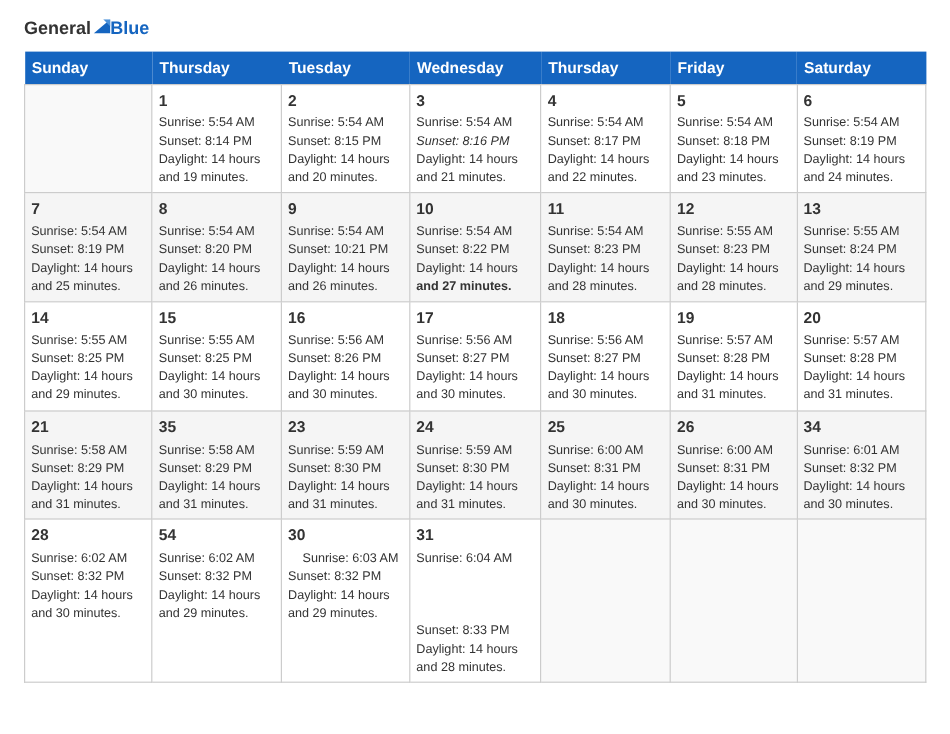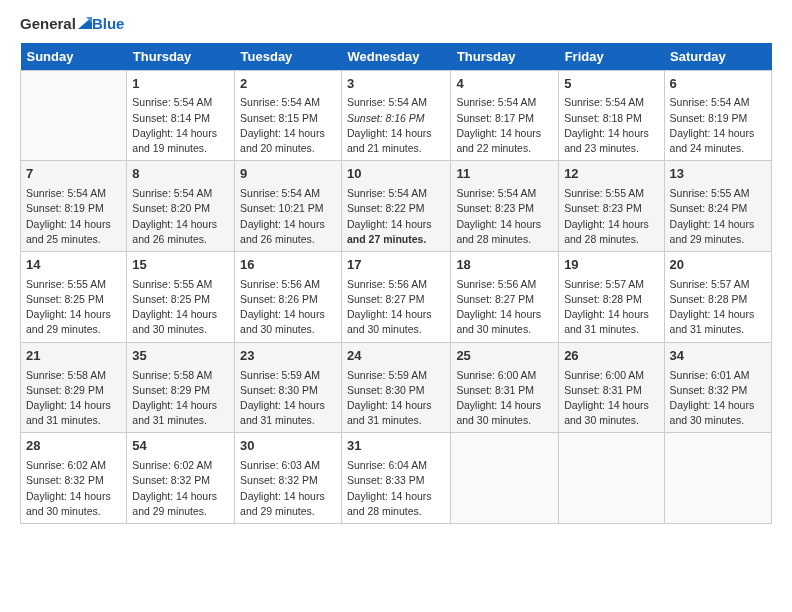--- a/index.html
+++ b/index.html
@@ -317,29 +317,29 @@
           </td>
           <td>
             <span class="day-num">54</span>
             <span style="display: block;">Sunrise: 6:02 AM</span>
             <span style="display: block;">Sunset: 8:32 PM</span>
             <span style="display: block;">Daylight: 14 hours</span>
             <span style="display: block;">and 29 minutes.</span>
           </td>
           <td>
             <span class="day-num">30</span>
-            <span style="display: block;">Sunrise: 6:03 AM</span>
+            <span style="display: block; margin-left: 12px;">Sunrise: 6:03 AM</span>
             <span style="display: block;">Sunset: 8:32 PM</span>
             <span style="display: block;">Daylight: 14 hours</span>
             <span style="display: block;">and 29 minutes.</span>
           </td>
           <td>
             <span class="day-num">31</span>
             <span style="display: block;">Sunrise: 6:04 AM</span>
-            <span style="display: block;">Sunset: 8:33 PM</span>
+            <span style="display: block; margin-top: 45px;">Sunset: 8:33 PM</span>
             <span style="display: block;">Daylight: 14 hours</span>
             <span style="display: block;">and 28 minutes.</span>
           </td>
           <td class="empty-cell"></td>
           <td class="empty-cell"></td>
           <td class="empty-cell"></td>
         </tr>
       </tbody>
   </table>
 </div>

